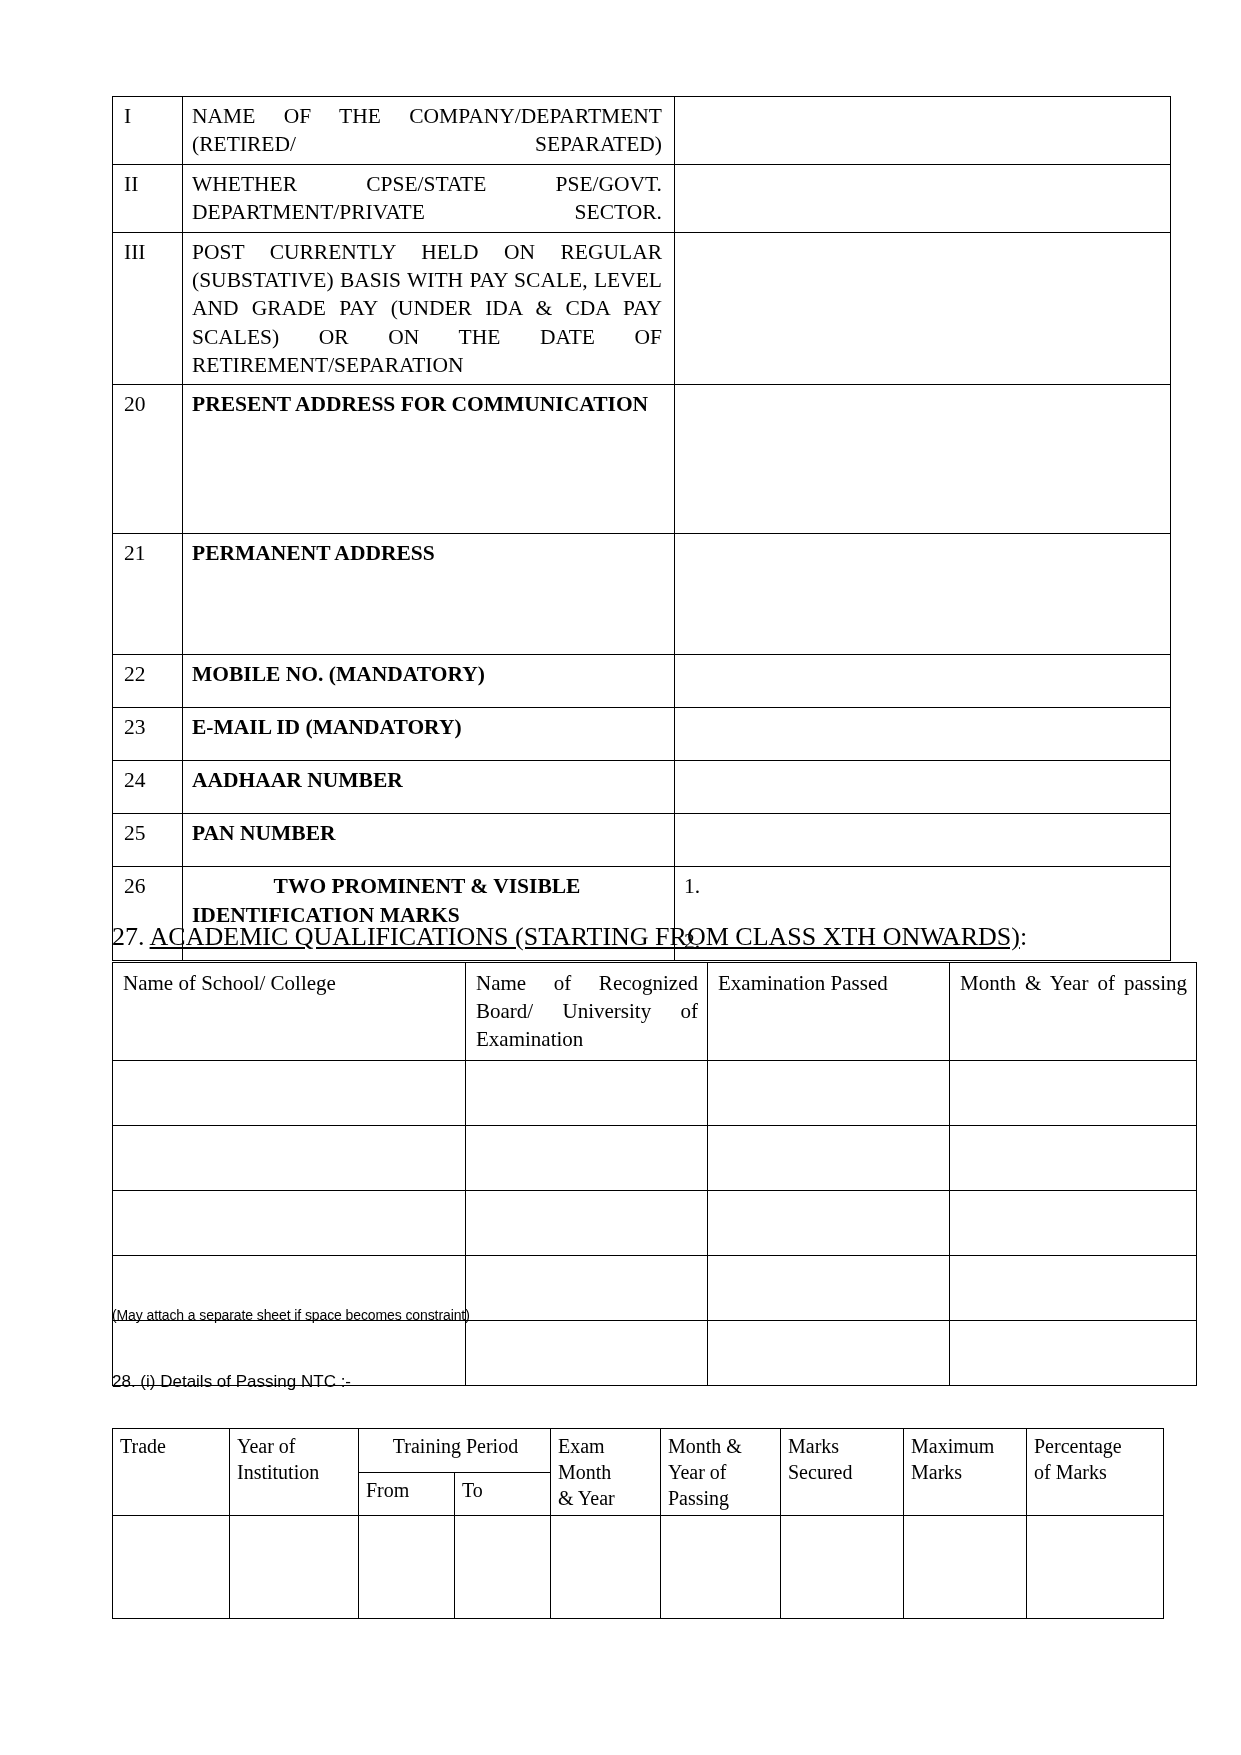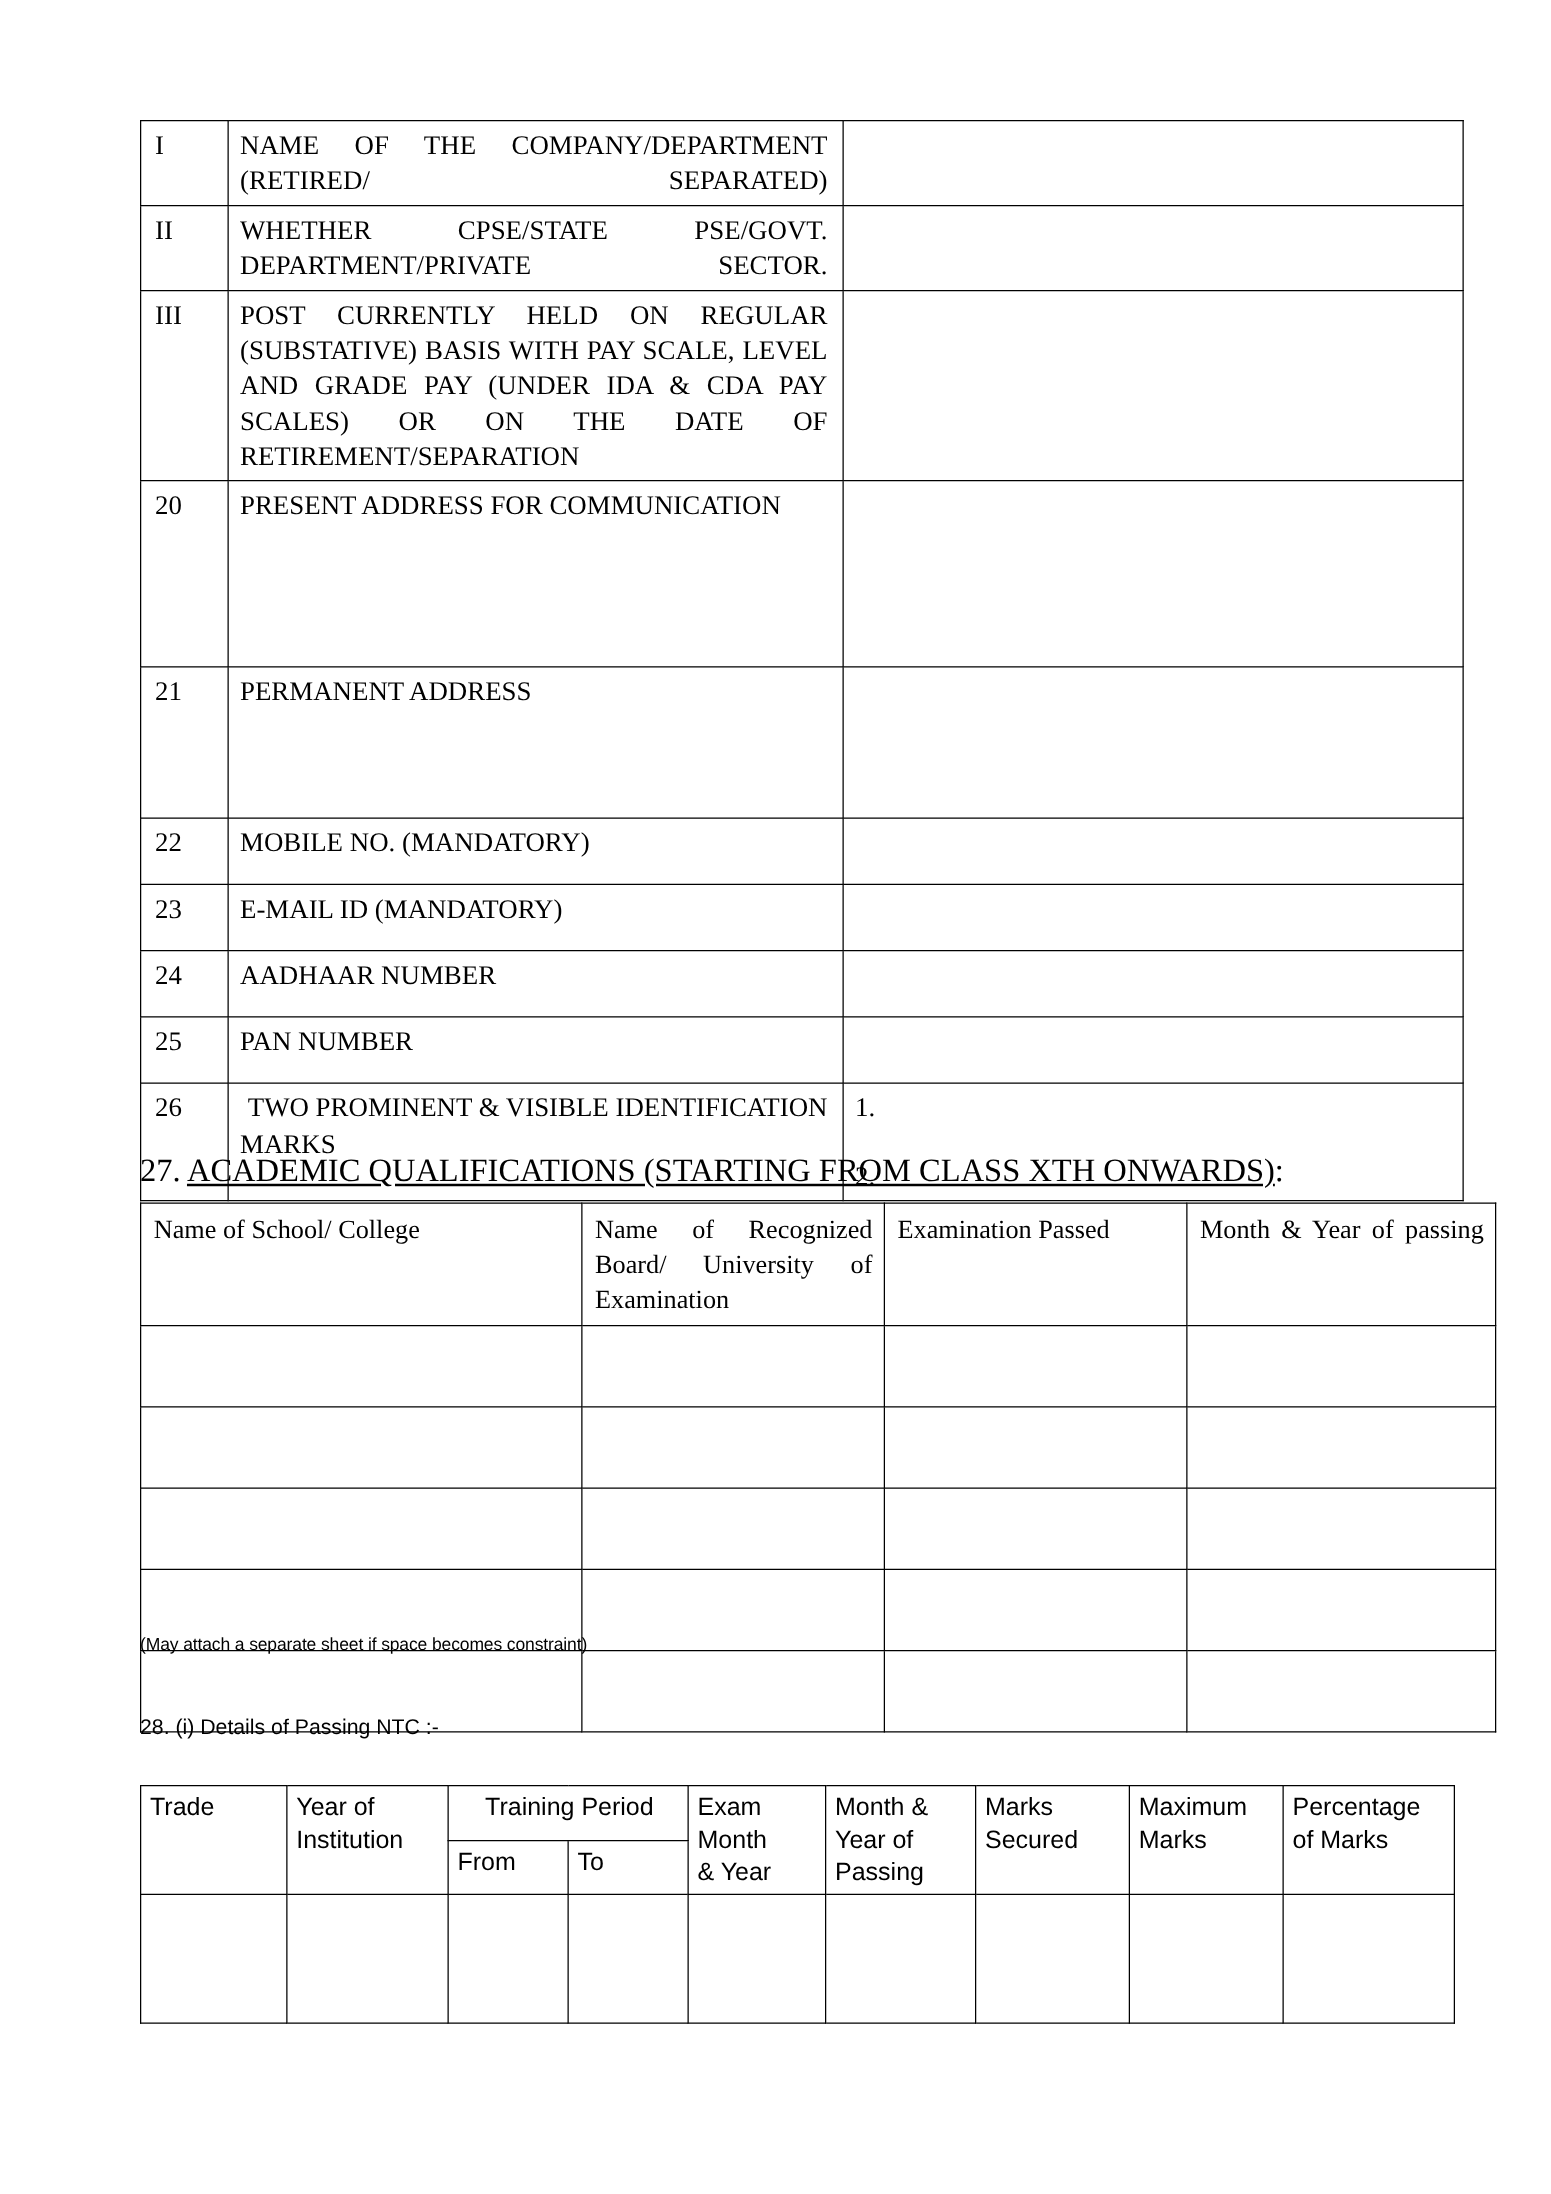--- a/index.html
+++ b/index.html
@@ -62,22 +62,23 @@
     white-space: nowrap;
   }
   #table-personal td.lbl {
     width: 470px;
     text-align: justify;
     text-align-last: justify;
     padding-right: 12px;
     hyphens: none;
   }
   #table-personal td.lbl.nojust {
-    text-align: right;
+    text-align: center;
     text-align-last: left;
+    font-weight: bold;
   }
   #table-personal td.val {
     width: 478px;
   }
   .thickline td { border-top-width: 2.3px; }
 
   
   #heading-27 {
     position: absolute;
     left: 112px;
@@ -137,21 +138,21 @@
   }
 
   
   #table-ntc-wrap {
     position: absolute;
     left: 112px;
     top: 1428px;
     width: 1039px;
   }
   #table-ntc {
-    font-family: Liberation Sans, sans-serif;
+    font-family: Liberation Serif, serif;
     font-size: 20px;
     line-height: 1.3;
   }
   #table-ntc th,
   #table-ntc td {
     border: 1px solid #000;
     padding: 4px 5px 4px 7px;
   }
   #table-ntc th.w-trade   { width: 104px; }
   #table-ntc th.w-inst    { width: 116px; }

